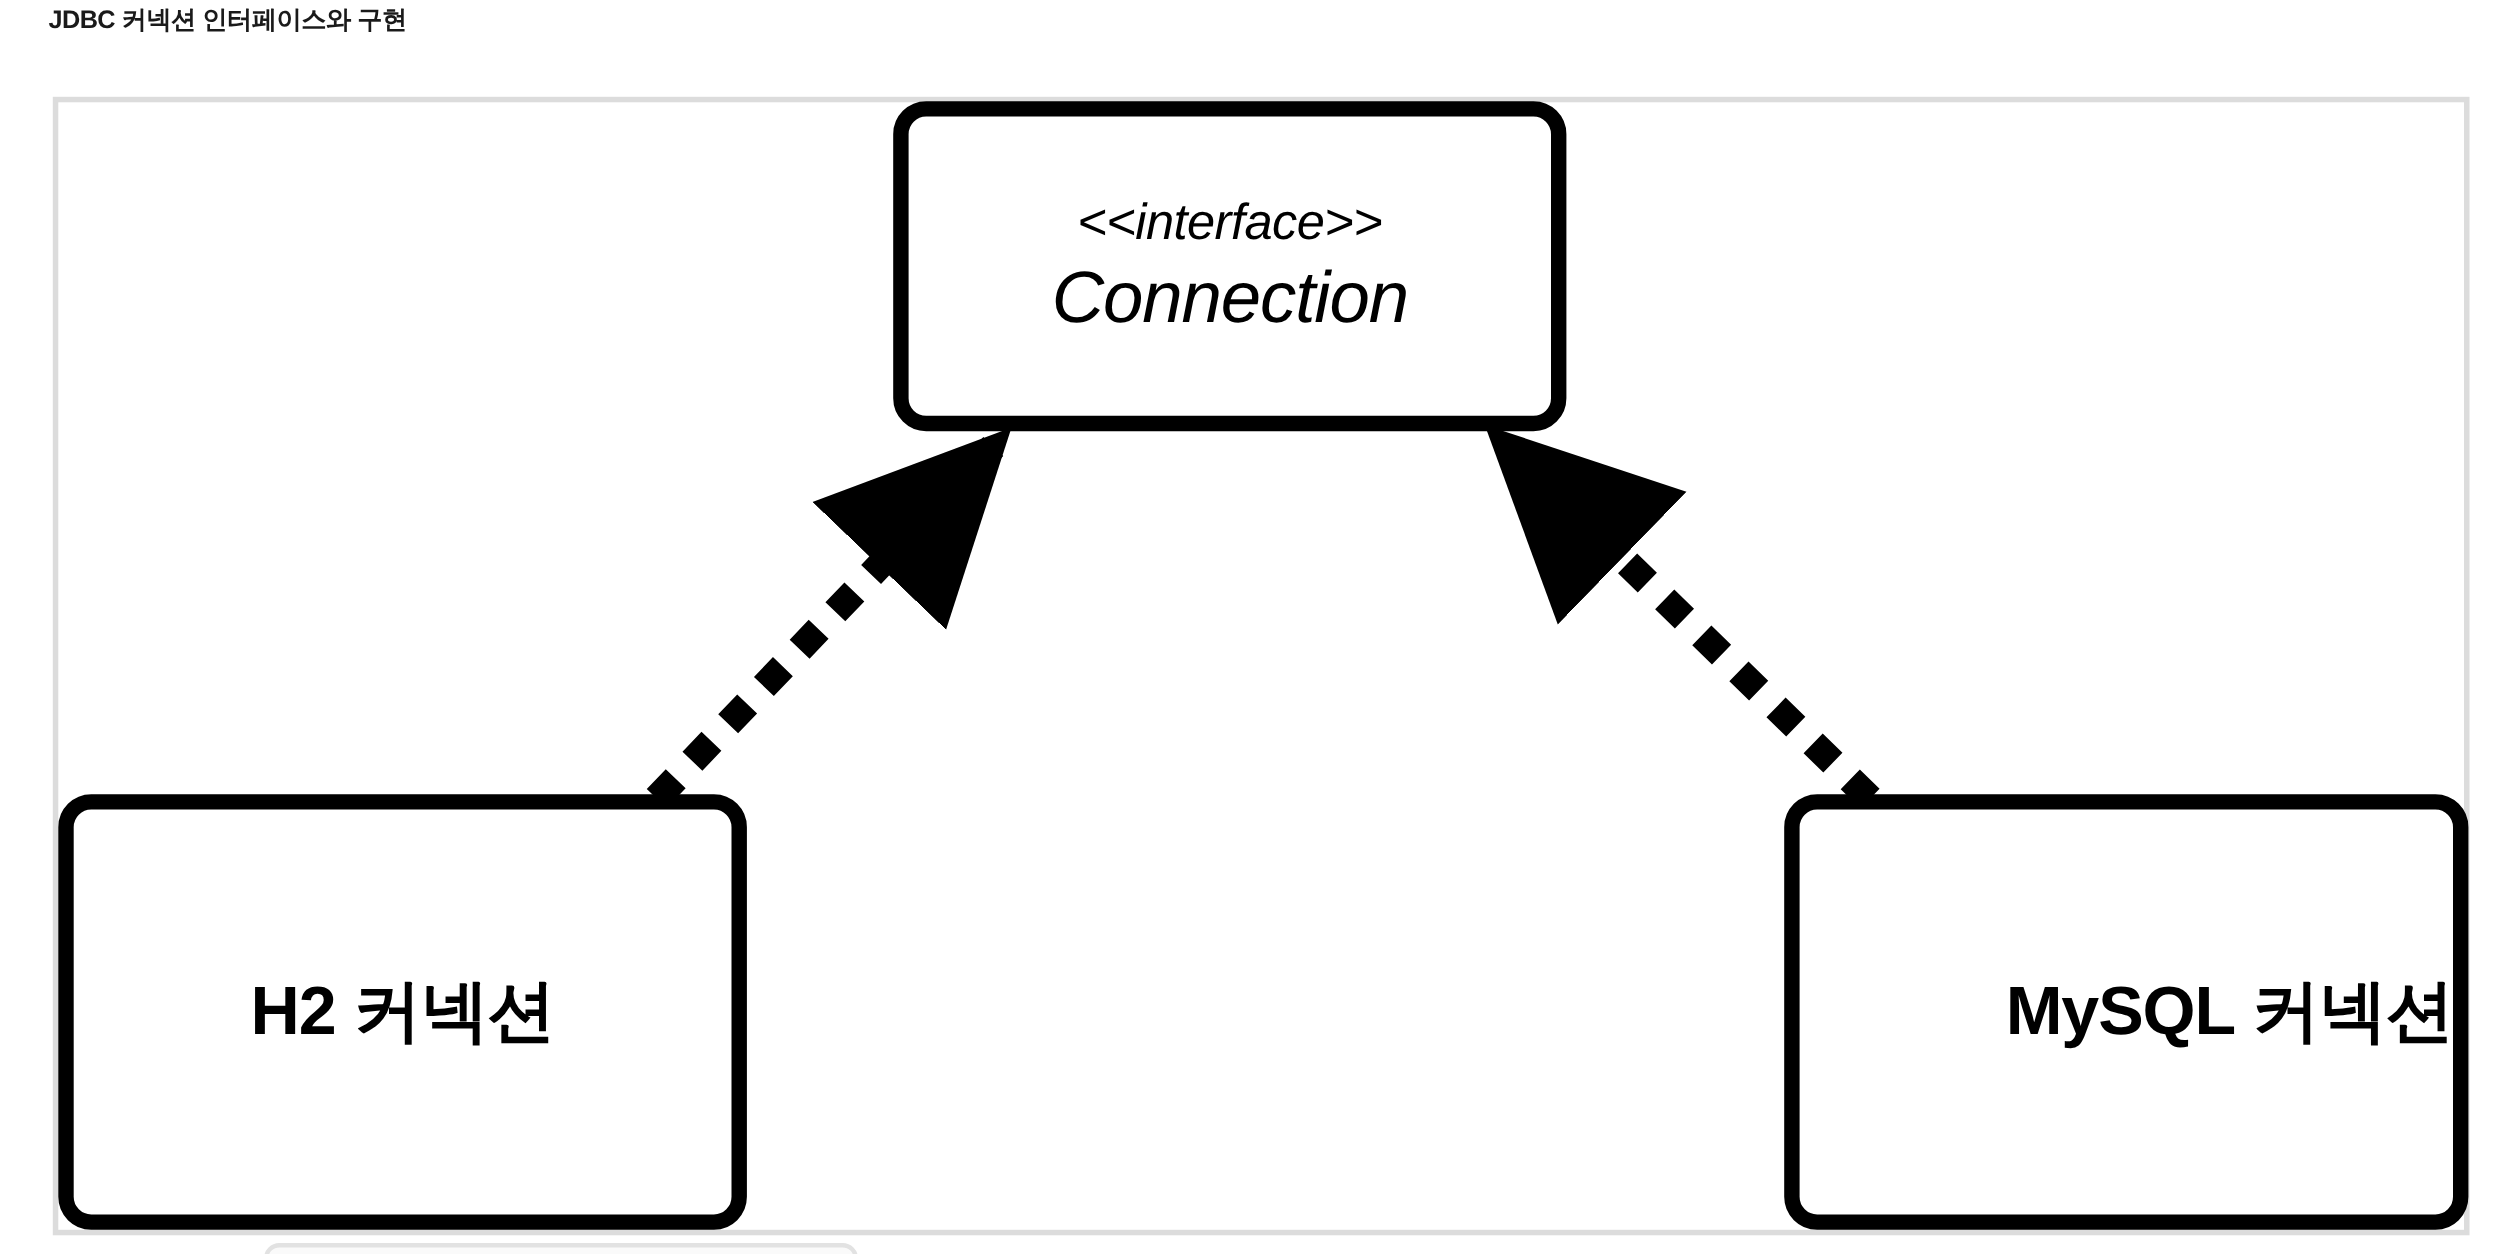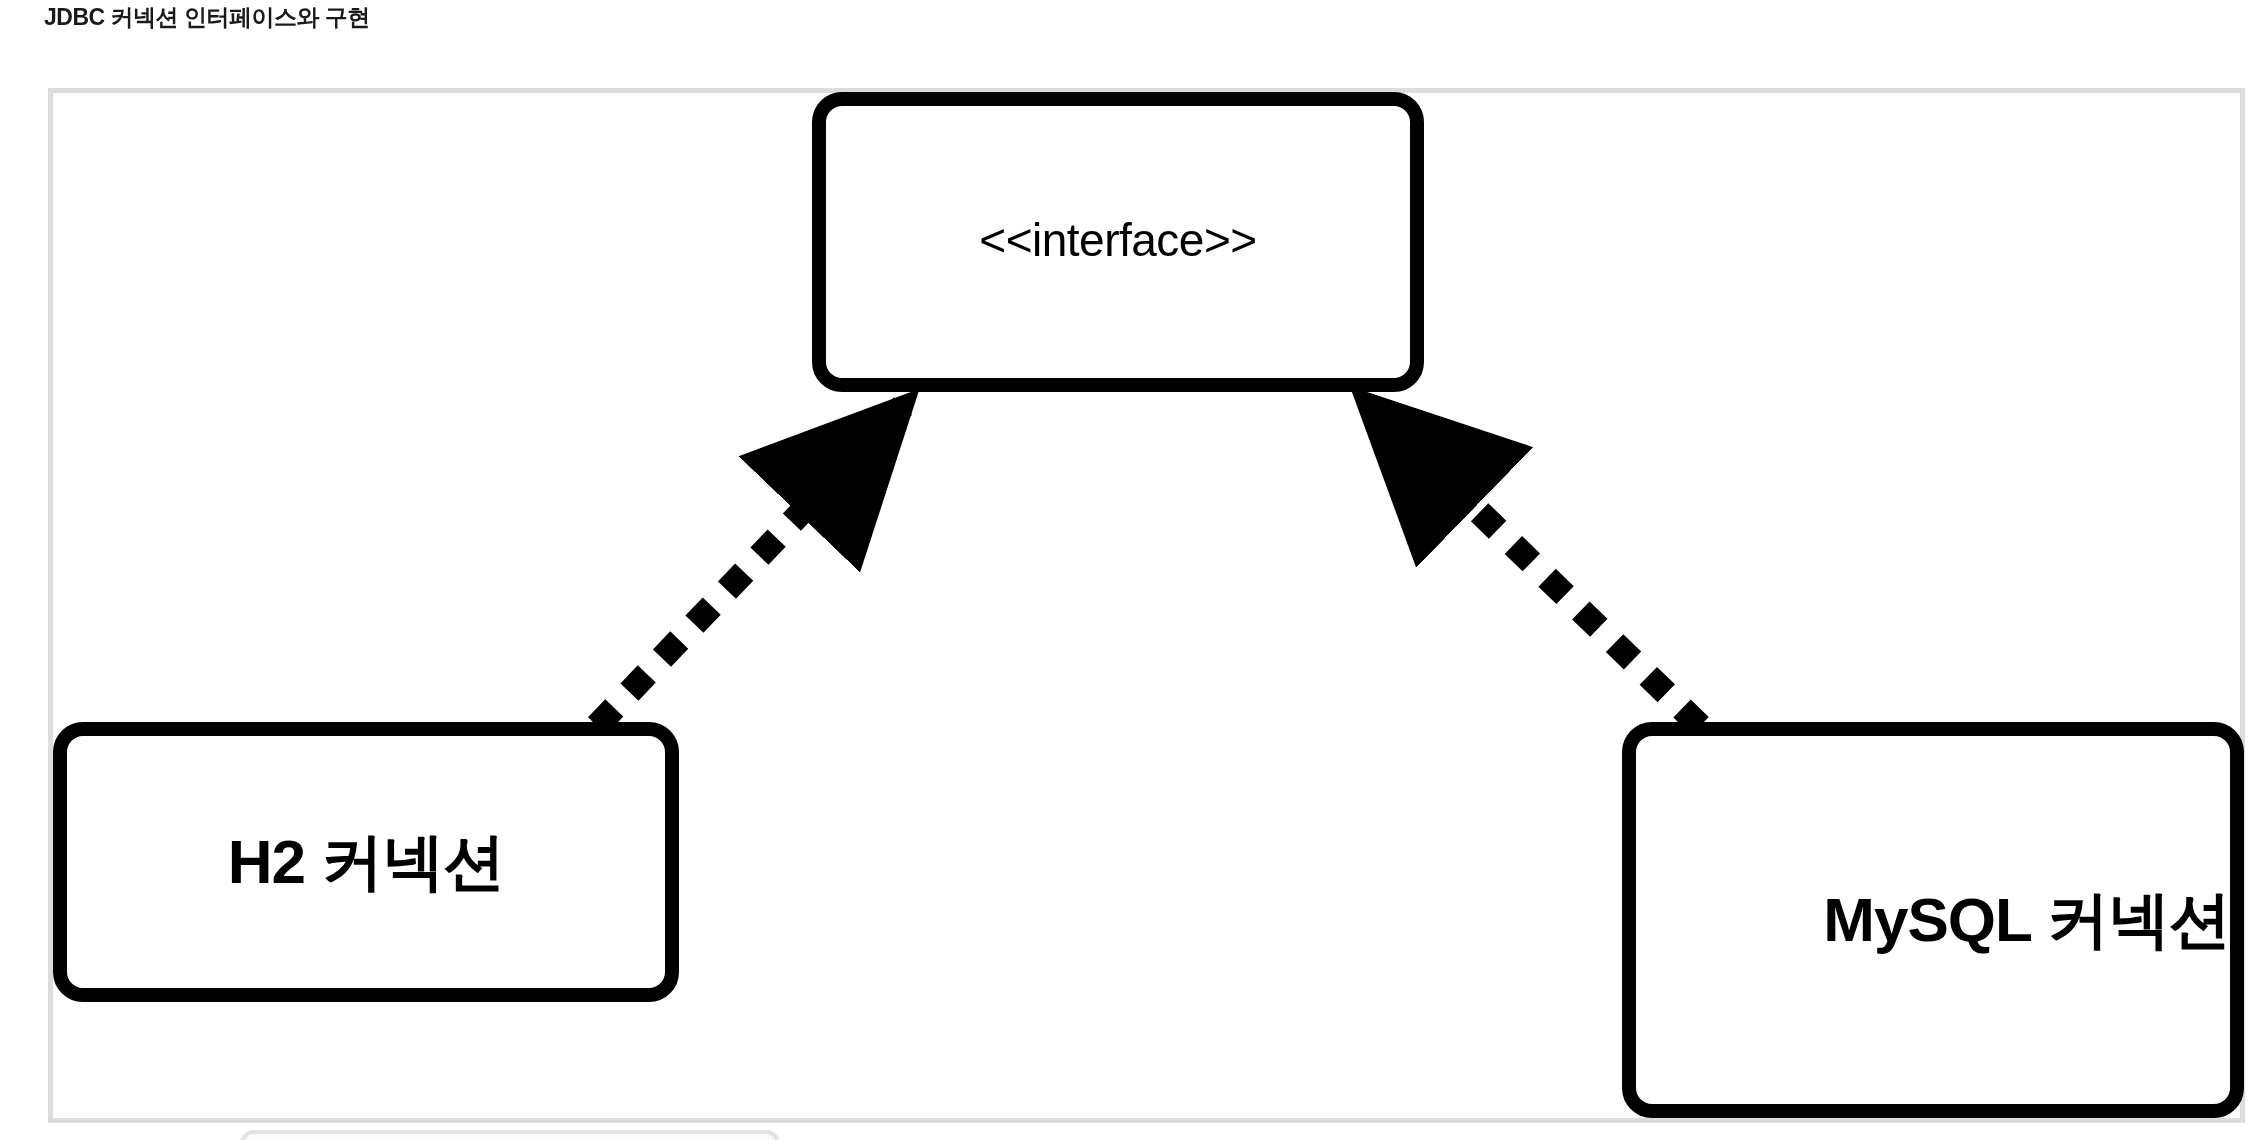--- a/index.html
+++ b/index.html
@@ -64,27 +64,28 @@
     justify-content: center;
     text-align: center;
     line-height: 1.18;
   }
 
   .uml-box.interface-box {
     left: 812px;
     top: 92px;
     width: 612px;
     height: 300px;
+    font-style: italic;
   }
 
   .uml-box.impl-left {
     left: 53px;
     top: 722px;
     width: 626px;
-    height: 280px;
+    height: 396px;
   }
 
   .uml-box.impl-right {
     left: 1622px;
     top: 722px;
     width: 622px;
     height: 396px;
     align-items: flex-end;
   }
 
@@ -144,20 +145,21 @@
   </g>
 
     Connection  (realization) --&gt;
   <g>
     <line x1="1700" y1="726" x2="1367" y2="403" stroke="#000000" stroke-width="25" stroke-linecap="butt" stroke-dasharray="25 22" marker-end="url(#uml-filled-triangle)"></line>
   </g>
 </svg>
 
 <div class="uml-box interface-box">
   <div class="stereotype">&lt;&lt;interface&gt;&gt;</div>
+  <div class="class-name">Connection</div>
 </div>
 
 <div class="uml-box impl-left">
   <div class="impl-name">H2 커넥션</div>
 </div>
 
 <div class="uml-box impl-right">
   <div class="impl-name">MySQL 커넥션</div>
 </div>
 

